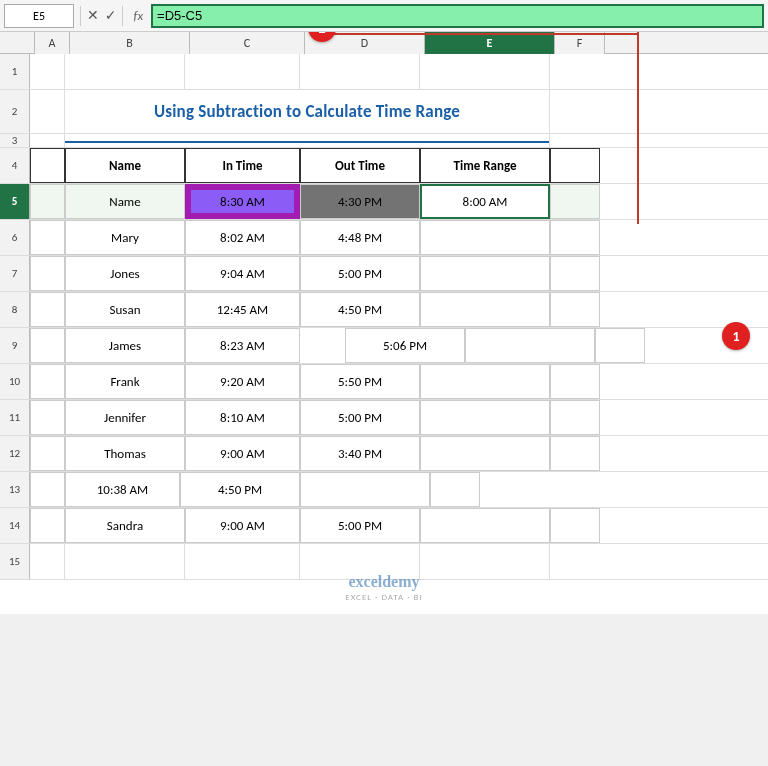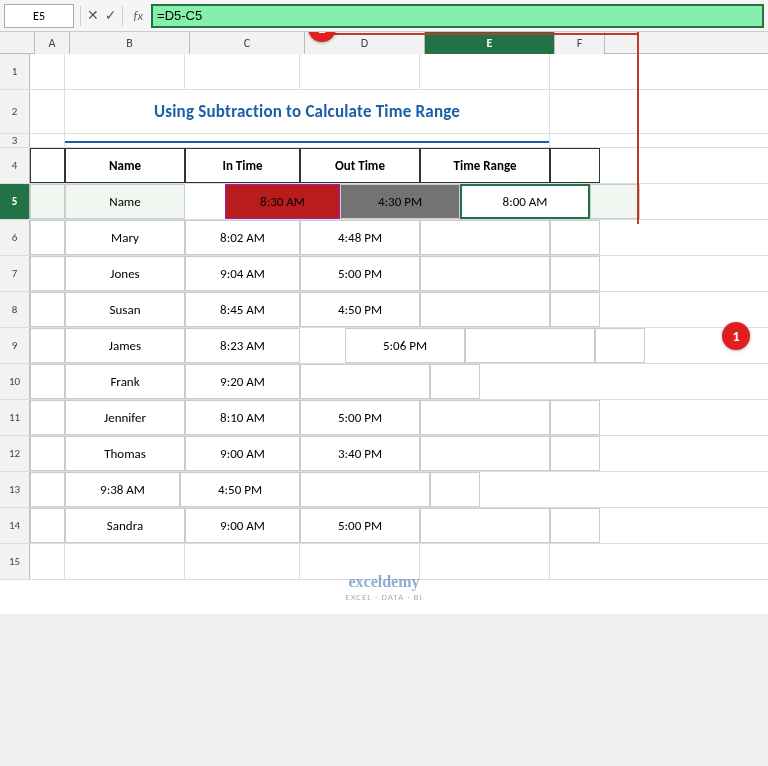--- a/index.html
+++ b/index.html
@@ -345,21 +345,21 @@
           </div>
           <div class="cell col-f"></div>
         </div>
 
         <div class="grid-row table-row">
           <div class="row-num active-row">5</div>
           <div class="cell col-a" style="background:#f0f7f0;"></div>
           <div class="cell col-b center" style="border:1px solid #ccc; background:#f0f7f0;">
             <span>Name</span>
           </div>
-          <div class="cell col-c center" style="border:1px solid #a21caf; background:#b91c1c;margin-left:40px;">
+          <div class="cell col-c center" style="border:6px solid #a21caf; background:#8b5cf6;">
             <span>8:30 AM</span>
           </div>
           <div class="cell col-d center" style="border:1px solid #ccc; background:#737373;">
             <span>4:30 PM</span>
           </div>
           <div class="cell col-e center active-cell" style="background:white;">
             <span>8:00 AM</span>
           </div>
           <div class="cell col-f" style="background:#f0f7f0;"></div>
         </div>
@@ -396,21 +396,21 @@
           <div class="cell col-f"></div>
         </div>
 
         <div class="grid-row table-row">
           <div class="row-num">8</div>
           <div class="cell col-a"></div>
           <div class="cell col-b center" style="border:1px solid #ccc;">
             <span>Susan</span>
           </div>
           <div class="cell col-c center" style="border:1px solid #ccc;">
-            <span>8:45 AM</span>
+            <span>12:45 AM</span>
           </div>
           <div class="cell col-d center" style="border:1px solid #ccc;">
             <span>4:50 PM</span>
           </div>
           <div class="cell col-e center" style="border:1px solid #ccc;"></div>
           <div class="cell col-f"></div>
         </div>
 
         <div class="grid-row table-row">
           <div class="row-num">9</div>
@@ -430,20 +430,23 @@
 
         <div class="grid-row table-row">
           <div class="row-num">10</div>
           <div class="cell col-a"></div>
           <div class="cell col-b center" style="border:1px solid #ccc;">
             <span>Frank</span>
           </div>
           <div class="cell col-c center" style="border:1px solid #ccc;">
             <span>9:20 AM</span>
           </div>
+          <div class="cell col-d center" style="border:1px solid #ccc;">
+            <span>5:50 PM</span>
+          </div>
           <div class="cell col-e center" style="border:1px solid #ccc;"></div>
           <div class="cell col-f"></div>
         </div>
 
         <div class="grid-row table-row">
           <div class="row-num">11</div>
           <div class="cell col-a"></div>
           <div class="cell col-b center" style="border:1px solid #ccc;">
             <span>Jennifer</span>
           </div>
@@ -470,21 +473,21 @@
             <span>3:40 PM</span>
           </div>
           <div class="cell col-e center" style="border:1px solid #ccc;"></div>
           <div class="cell col-f"></div>
         </div>
 
         <div class="grid-row table-row">
           <div class="row-num">13</div>
           <div class="cell col-a"></div>
           <div class="cell col-c center" style="border:1px solid #ccc;">
-            <span>9:38 AM</span>
+            <span>10:38 AM</span>
           </div>
           <div class="cell col-d center" style="border:1px solid #ccc;">
             <span>4:50 PM</span>
           </div>
           <div class="cell col-e center" style="border:1px solid #ccc;"></div>
           <div class="cell col-f"></div>
         </div>
 
         <div class="grid-row table-row">
           <div class="row-num">14</div>

